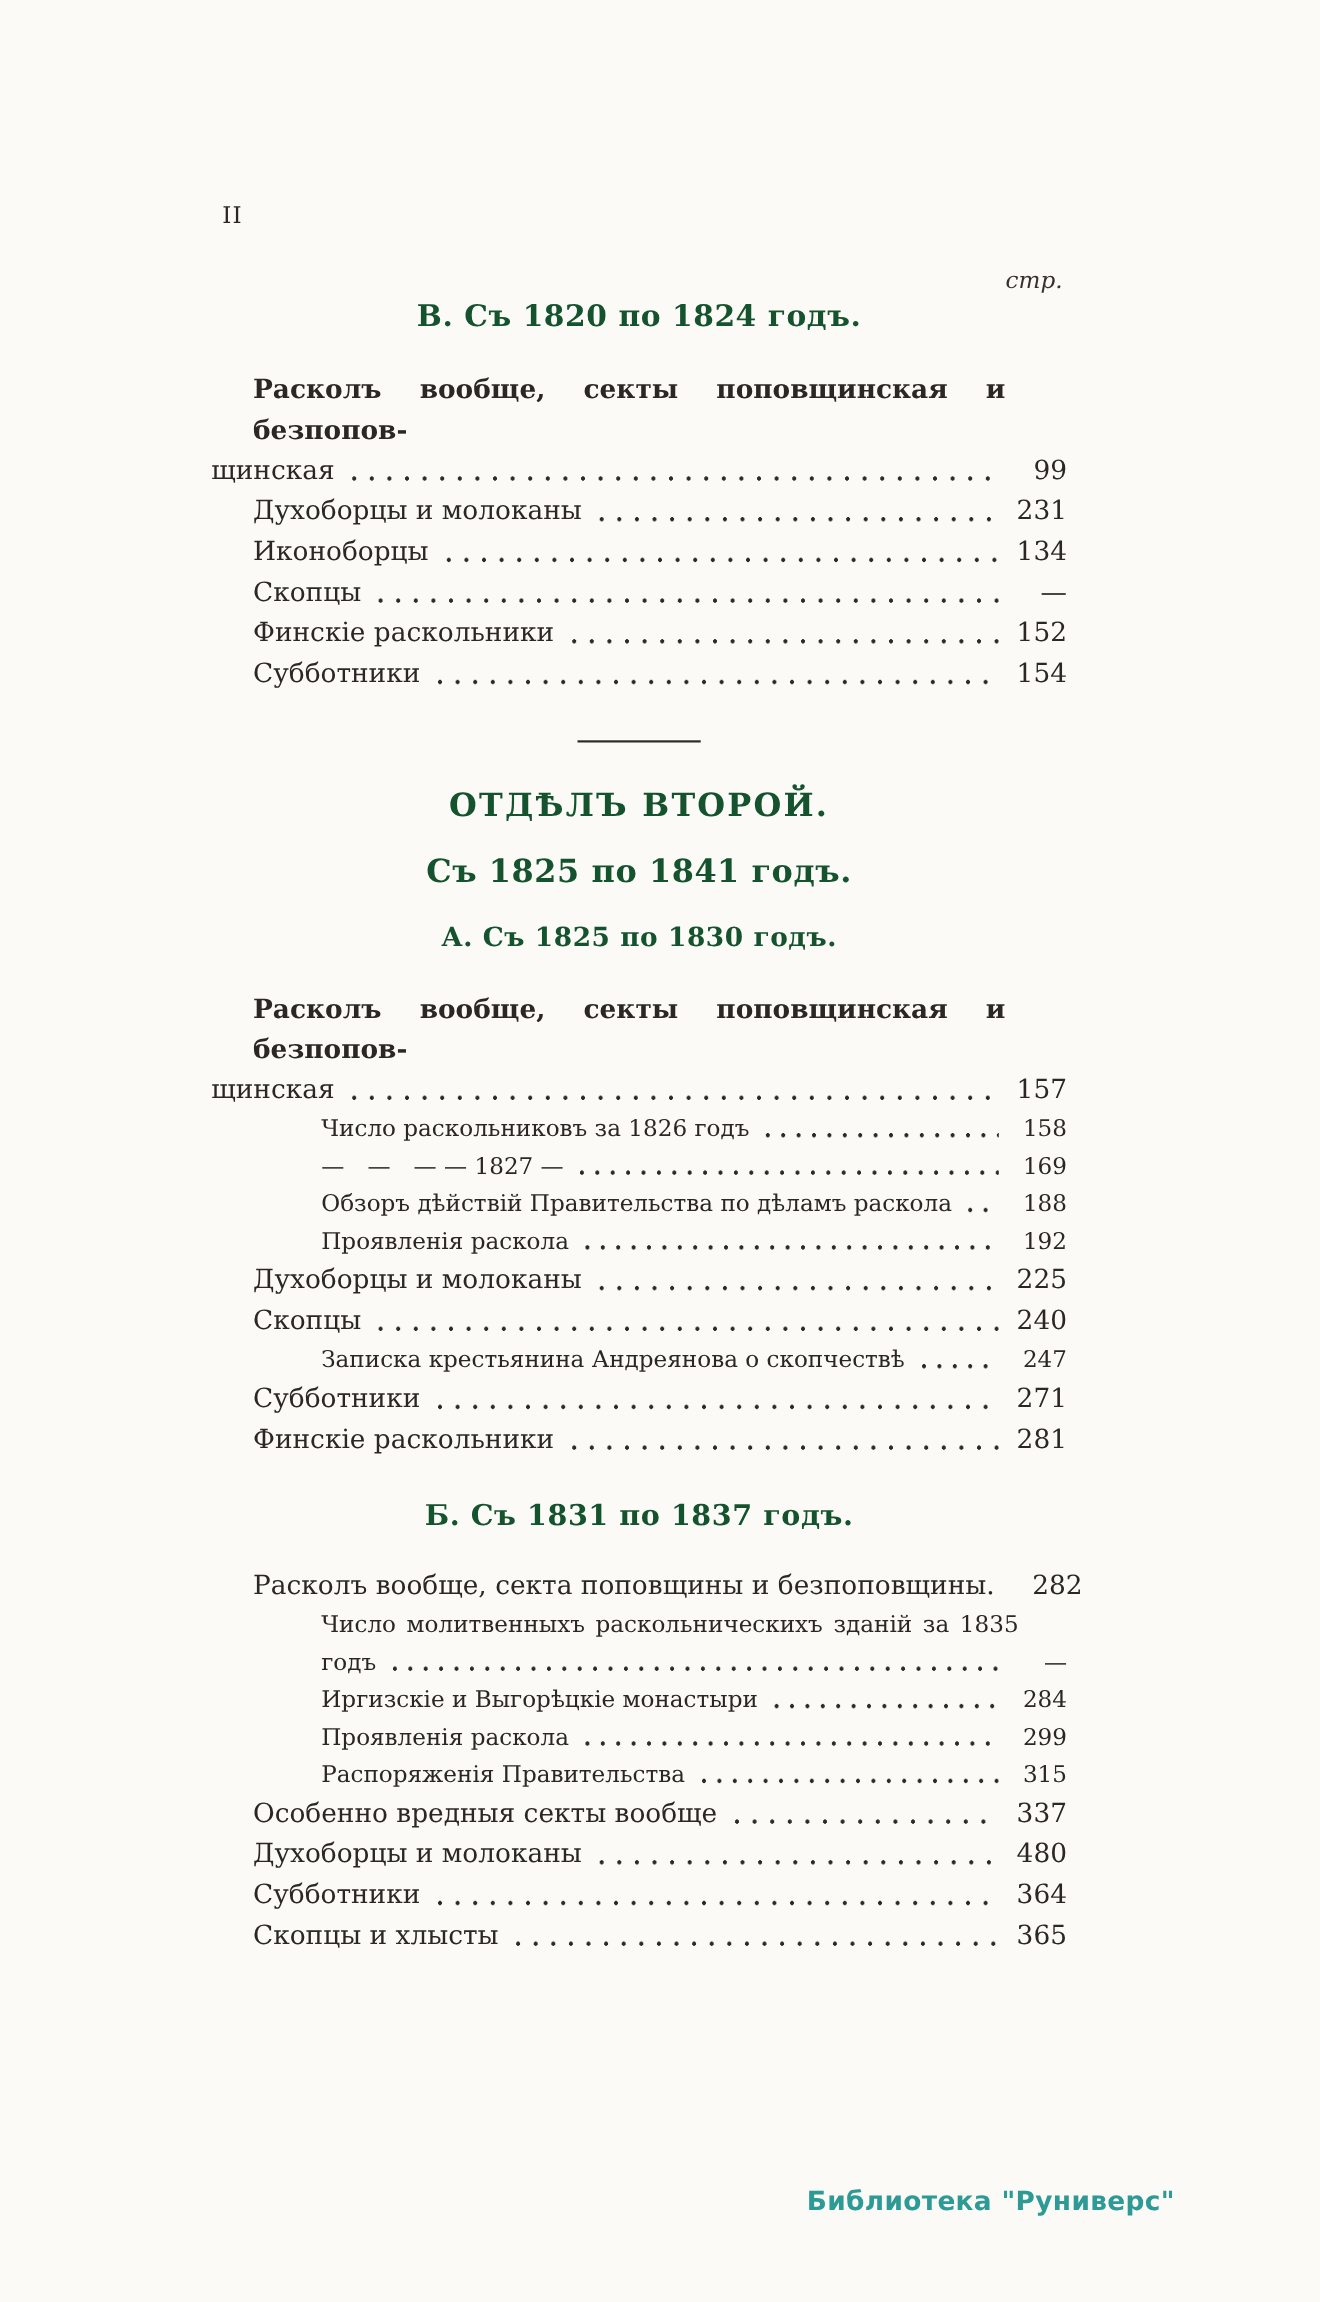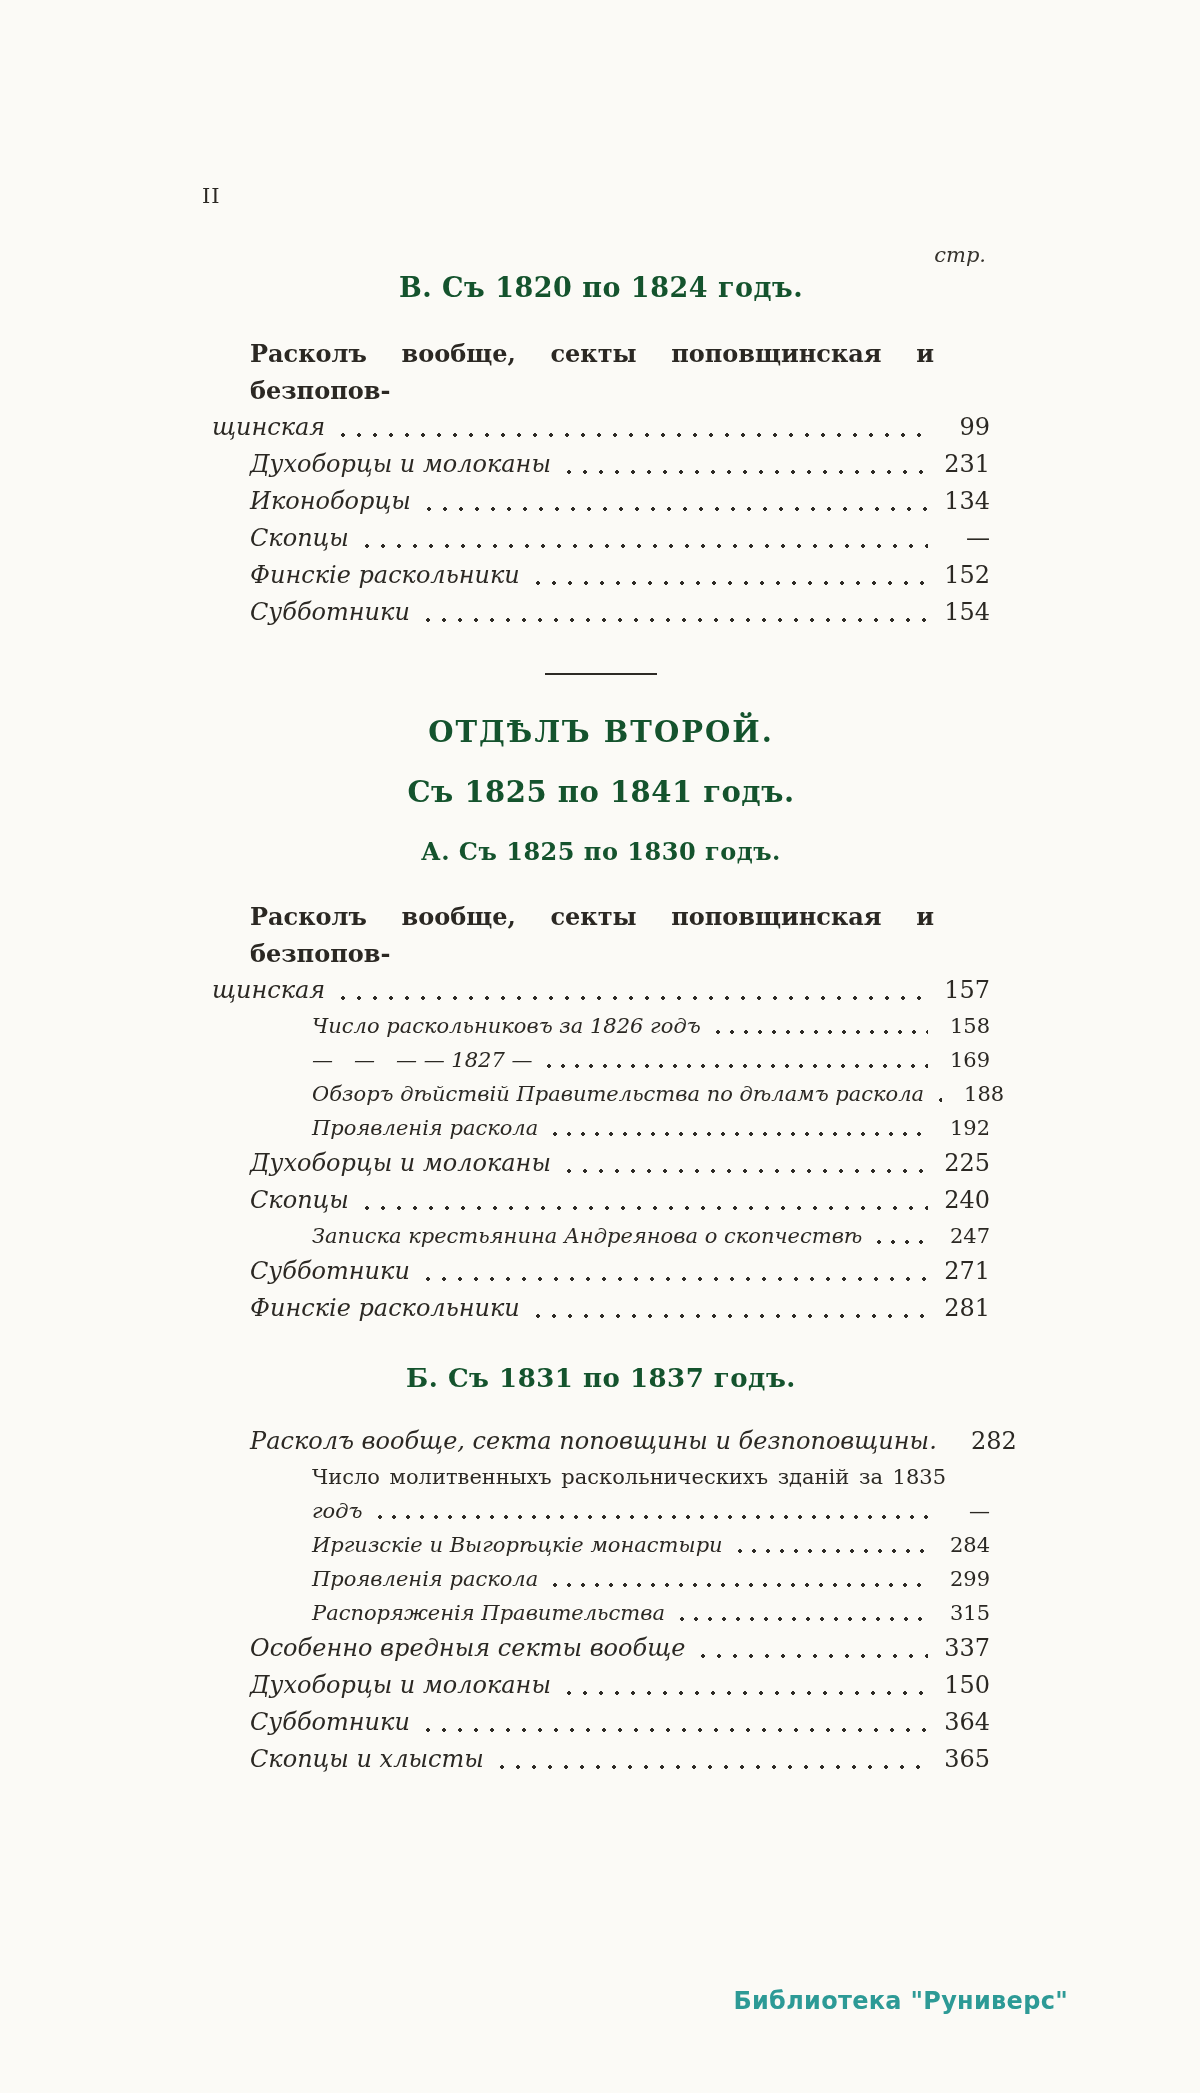--- a/index.html
+++ b/index.html
@@ -17,21 +17,21 @@
   .folio {
     position: absolute;
     top: 184px;
     left: 202px;
     font-size: 21px;
     letter-spacing: 1px;
   }
   .content {
     position: absolute;
     top: 242px;
-    left: 212px;
+    left: 192px;
     width: 778px;
   }
   .str-label {
     text-align: right;
     font-style: italic;
     font-size: 21px;
     line-height: 26px;
     padding-right: 4px;
     margin-bottom: 4px;
     color: #35322c;
@@ -49,21 +49,21 @@
 
   .row {
     display: flex;
     align-items: baseline;
   }
   .row.main { padding-left: 38px;  font-size: 24px; line-height: 37px; }
   .row.cont { padding-left: 0;     font-size: 24px; line-height: 37px; }
   .row.sub  { padding-left: 100px; font-size: 21px; line-height: 34px; justify-content: space-between; }
   .row.cont-sub { padding-left: 100px; font-size: 21px; line-height: 34px; }
 
-  .row .t { white-space: nowrap; font-style: italic; }
+  .row .t { white-space: nowrap; }
   .row .pg {
     flex: none;
     width: 54px;
     text-align: right;
   }
   .dots {
     flex: 1 1 auto;
     min-width: 8px;
     height: 4px;
     align-self: flex-end;
@@ -242,21 +242,21 @@
       <span class="pg">315</span>
     </div>
     <div class="row main">
       <span class="t">Особенно вредныя секты вообще</span>
       <span class="dots"></span>
       <span class="pg">337</span>
     </div>
     <div class="row main">
       <span class="t">Духоборцы и молоканы</span>
       <span class="dots"></span>
-      <span class="pg">150</span>
+      <span class="pg">480</span>
     </div>
     <div class="row main">
       <span class="t">Субботники</span>
       <span class="dots"></span>
       <span class="pg">364</span>
     </div>
     <div class="row main">
       <span class="t">Скопцы и хлысты</span>
       <span class="dots"></span>
       <span class="pg">365</span>

